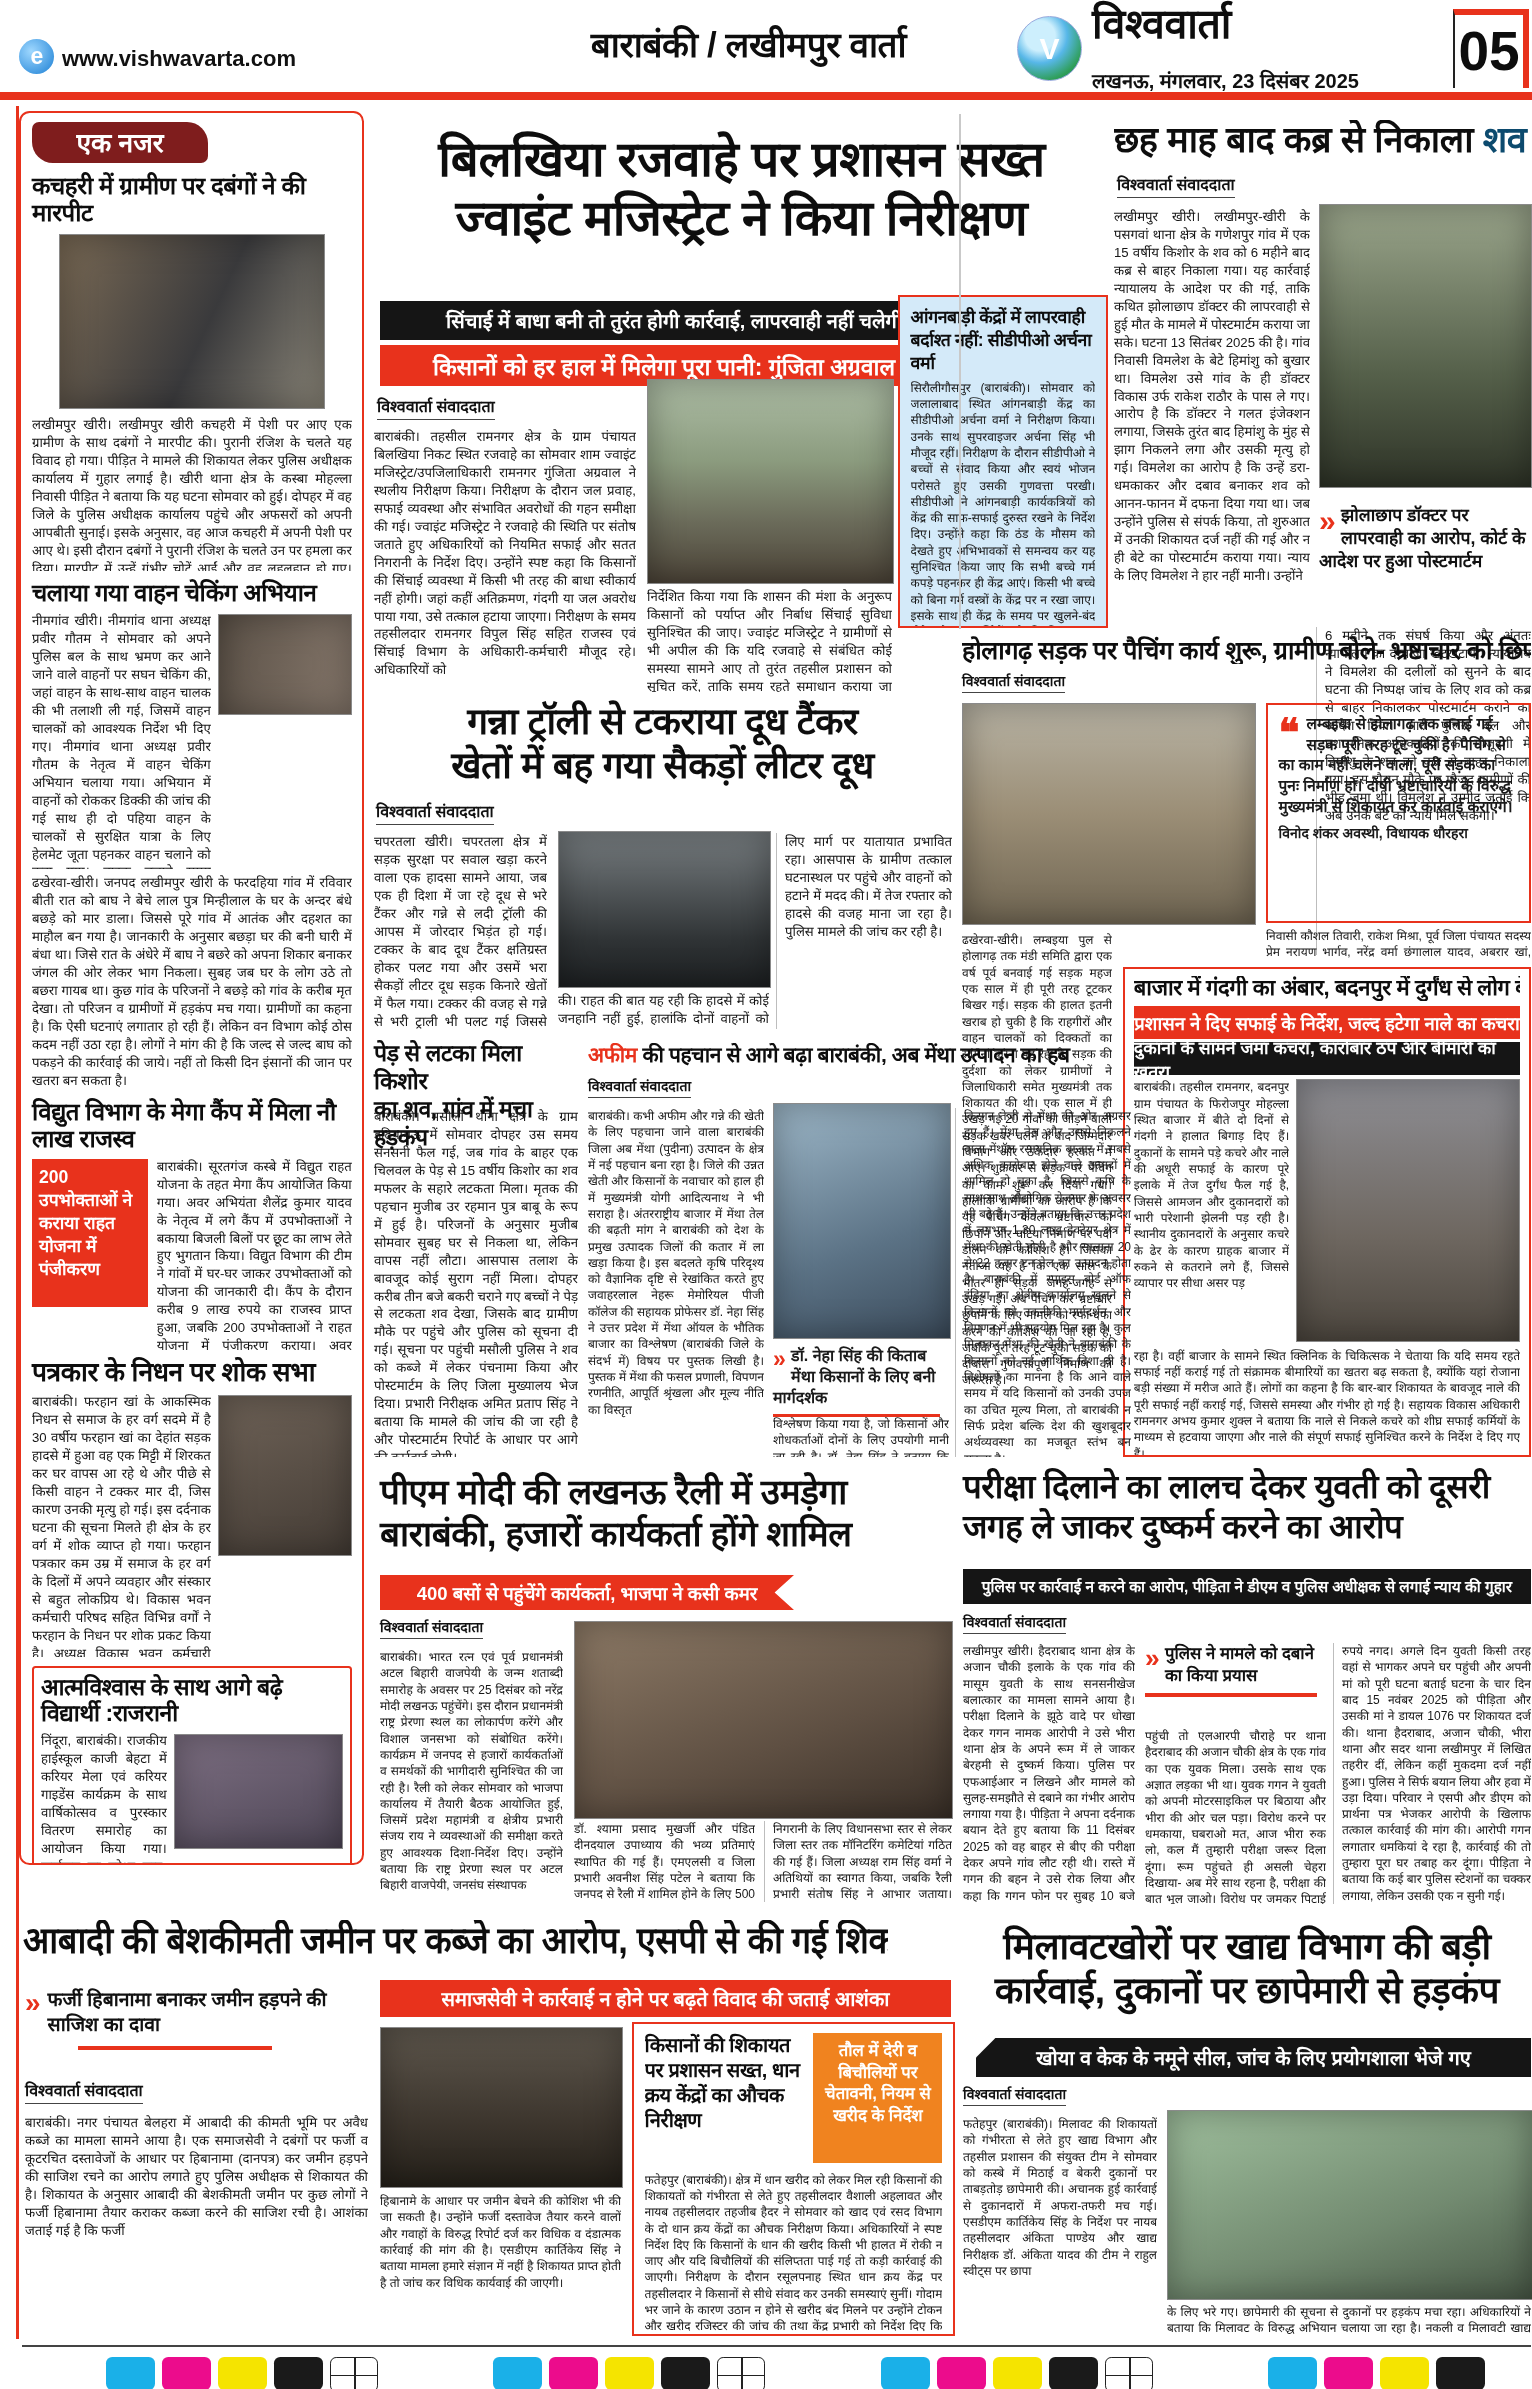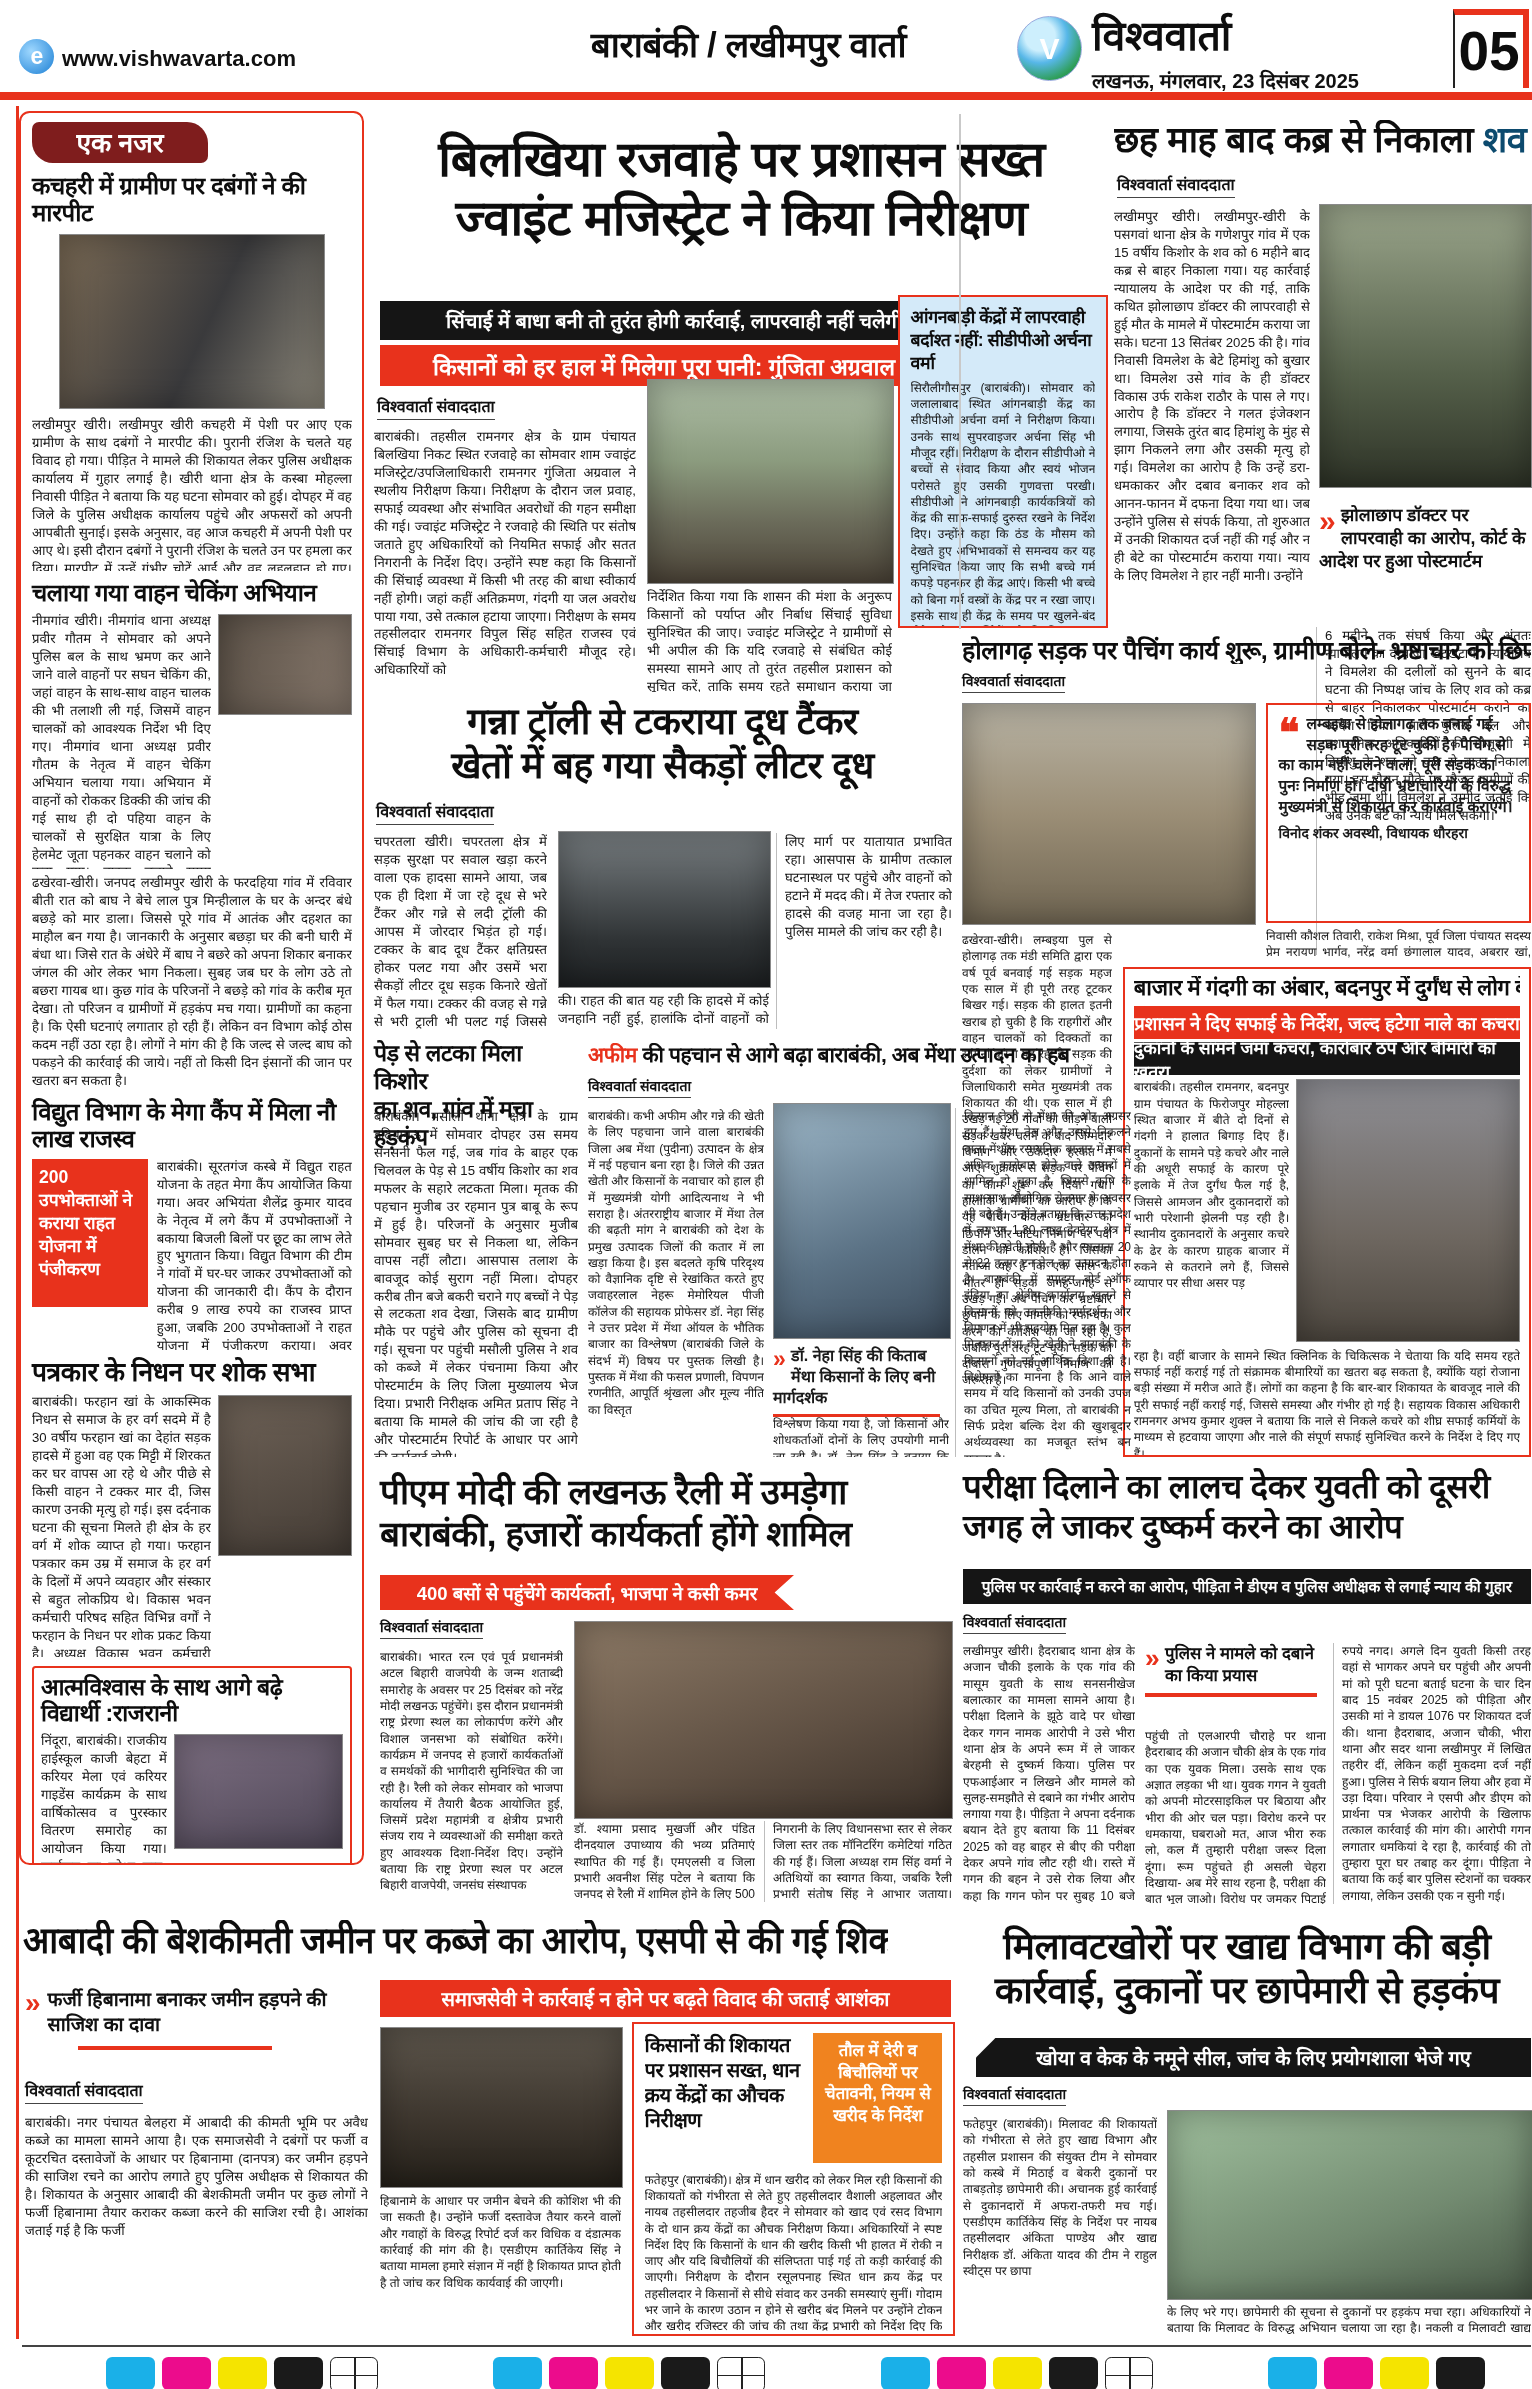--- a/index.html
+++ b/index.html
@@ -31,21 +31,21 @@
 </style>
 </head>
 <body>
 
 <div id="page">
 
   <div class="abs" style="left:19.4px;top:39px;width:35px;height:35px;border-radius:50%;background:radial-gradient(circle at 35% 35%,#9fd8ff,#1b7fd4);color:#fff;font-weight:bold;font-size:23px;display:flex;align-items:center;justify-content:center;">e</div>
   <div class="abs" style="left:62px;top:46px;font-size:22px;font-weight:bold;color:#111;">www.vishwavarta.com</div>
   <div class="abs hl center" style="left:414px;top:25px;width:669px;font-size:35px;">बाराबंकी / लखीमपुर वार्ता</div>
   <div class="abs" style="left:1017px;top:16px;width:63px;height:63px;border-radius:50%;background:radial-gradient(circle at 35% 30%,#cdeffd 0 25%,#57b7e8 45%,#2e9e57 75%,#1b6ea8);border:1.8px solid #9ad;display:flex;align-items:center;justify-content:center;color:#fff;font-weight:bold;font-size:30px;">V</div>
-  <div class="abs hl" style="left:1092px;top:14px;font-size:41px;">विश्ववार्ता</div>
+  <div class="abs hl" style="left:1092px;top:2px;font-size:41px;">विश्ववार्ता</div>
   <div class="abs" style="left:1092px;top:67px;font-size:20px;font-weight:bold;color:#111;">लखनऊ, मंगलवार, 23 दिसंबर 2025</div>
   <div class="abs" style="left:1453px;top:8.8px;width:76px;height:79px;border-top:6.2px solid #e8321c;border-right:6.2px solid #e8321c;border-left:2.6px solid #222;background:#fff;display:flex;align-items:center;justify-content:center;box-sizing:border-box;">
     <span style="font-size:55px;font-weight:bold;color:#0d0d0d;">05</span>
   </div>
   <div class="abs" style="left:0;top:92px;width:1532px;height:8px;background:#e8321c;"></div>
 
   <div class="abs" style="left:16px;top:106px;width:2.6px;height:2233px;background:#e8321c;"></div>
   <div class="abs box-red" style="left:19.4px;top:111px;width:345px;height:1754px;border-radius:10.6px;padding:8.8px 10.6px;overflow:hidden;">
     <div class="chip" style="width:176px;height:41px;font-size:26.4px;border-radius:7px 21px 7px 21px;">एक नजर</div>
     <div class="hl" style="font-size:24px;margin-top:10.6px;">कचहरी में ग्रामीण पर दबंगों ने की मारपीट</div>

